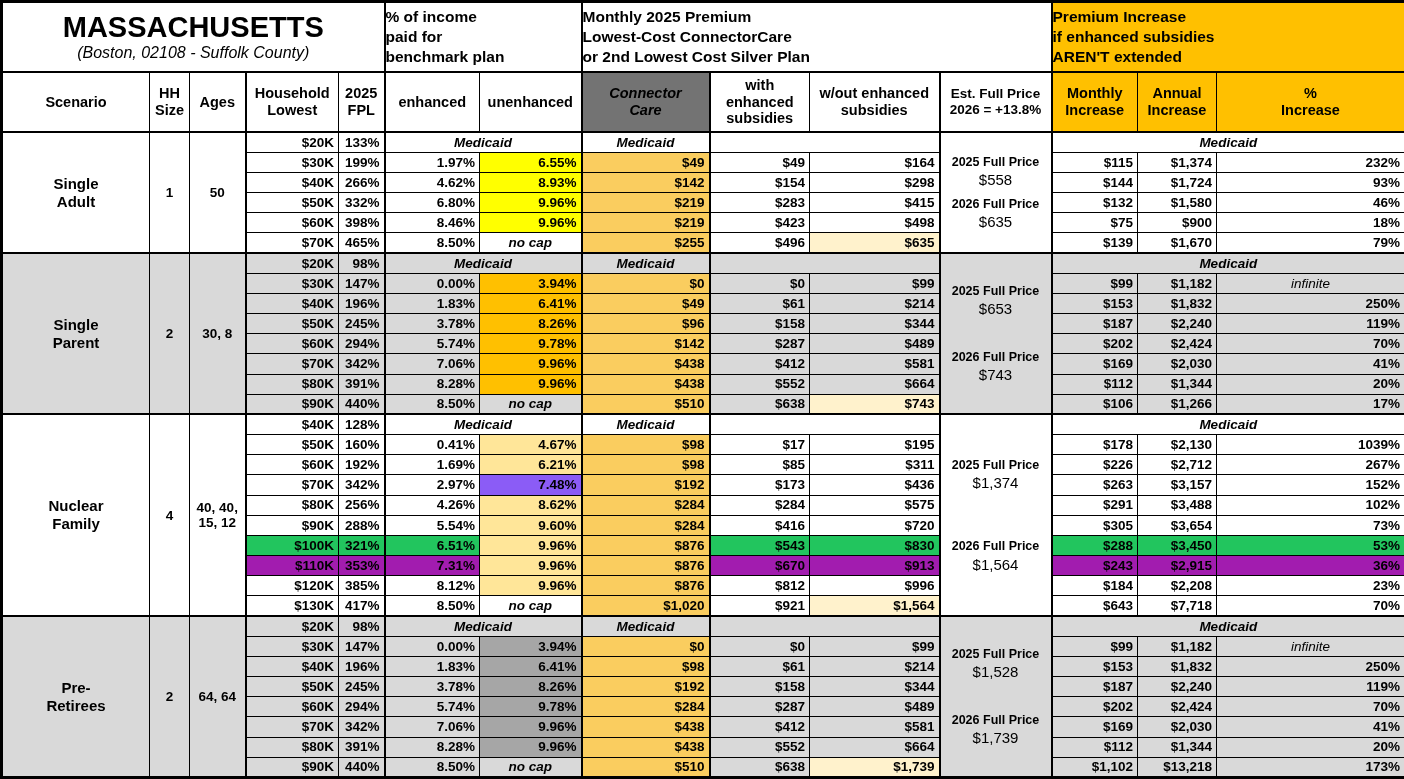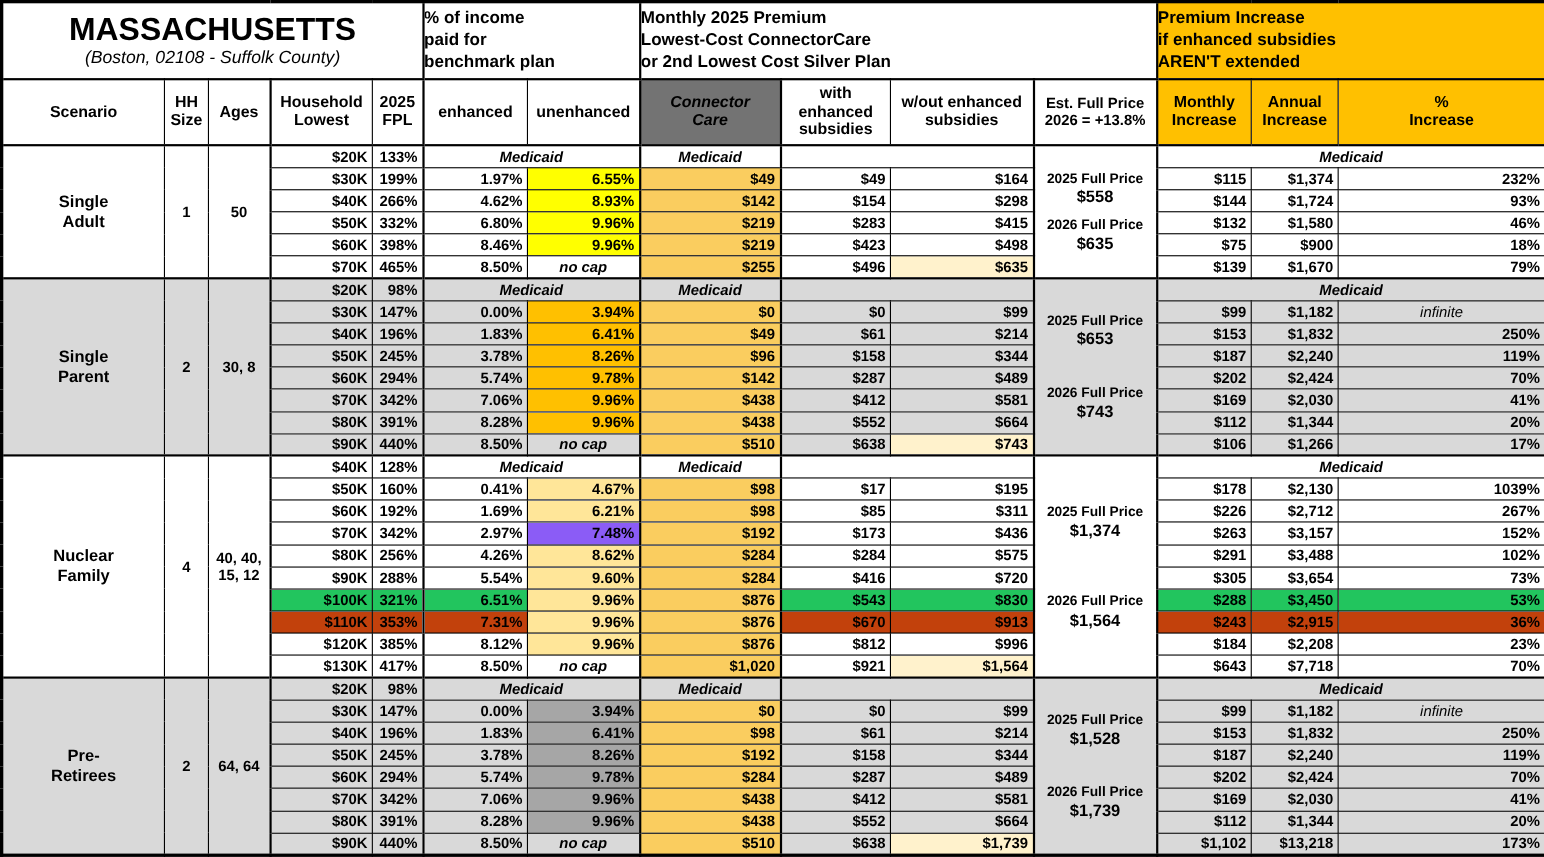--- a/index.html
+++ b/index.html
@@ -20,21 +20,21 @@
   .loc{font-size:16px;font-style:italic;font-weight:normal;text-align:center;}
   .grp{font-size:15.5px;line-height:1.3;text-align:left;white-space:pre-line;}
   .colh{font-size:14.5px;line-height:1.15;text-align:center;white-space:pre-line;}
   .colh-small{font-size:13.5px;}
   .gold{background:#FFC000;}
   .ccgold{background:#737373;}
   .cream{background:#FFF2CC;}
   .scenario{font-size:15px;line-height:1.2;}
   .fp-wrap{display:flex;flex-direction:column;justify-content:center;align-items:center;}
   .fp-label{font-size:12.5px;font-weight:bold;line-height:1.3;}
-  .fp-value{font-size:15px;font-weight:bold;line-height:1.3;}
+  .fp-value{font-size:15px;font-weight:normal;line-height:1.3;}
   .inf{font-style:italic;font-weight:normal;font-size:13.5px;text-align:center;}
 </style>
 </head>
 <body>
 
 <table>
   <colgroup>
     <col style="width:148px">
       <col style="width:40px">
       <col style="width:56px">
@@ -365,21 +365,21 @@
         <td class="num">321%</td>
         <td class="num bl2">6.51%</td>
         <td class="num" style="background: rgb(255, 230, 153);">9.96%</td>
         <td class="num bl2" style="background: rgb(250, 205, 95);">$876</td>
         <td class="num bl2">$543</td>
         <td class="num">$830</td>
         <td class="num bl2">$288</td>
         <td class="num">$3,450</td>
         <td class="num">53%</td>
       </tr>
-      <tr style="background: #c2410c;">
+      <tr style="background: #a21caf;">
         <td class="num bl2">$110K</td>
         <td class="num">353%</td>
         <td class="num bl2">7.31%</td>
         <td class="num" style="background: rgb(255, 230, 153);">9.96%</td>
         <td class="num bl2" style="background: rgb(250, 205, 95);">$876</td>
         <td class="num bl2">$670</td>
         <td class="num">$913</td>
         <td class="num bl2">$243</td>
         <td class="num">$2,915</td>
         <td class="num">36%</td>

